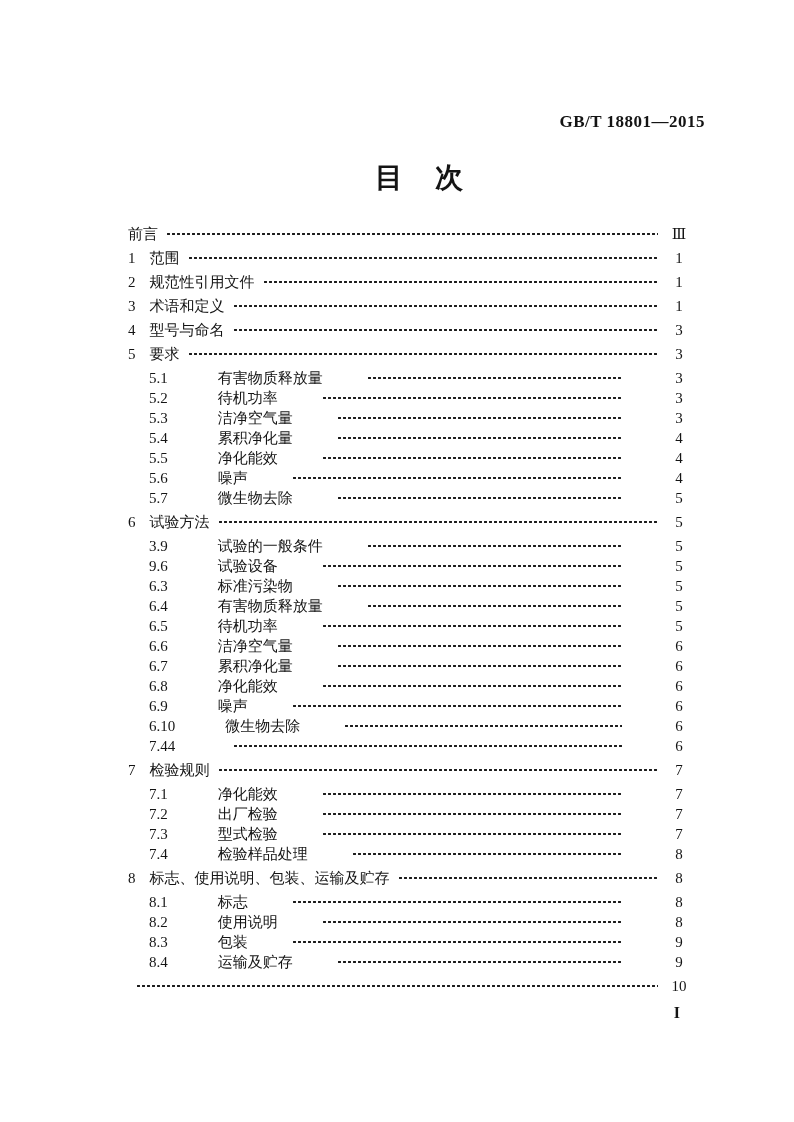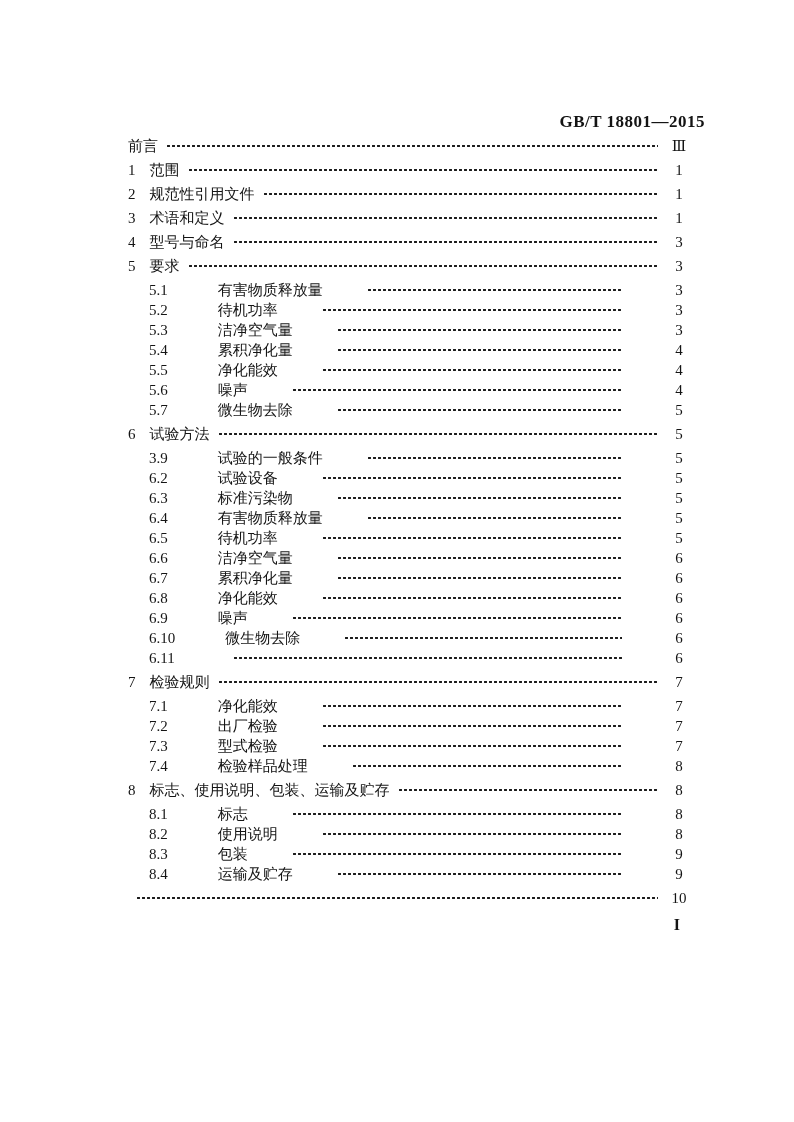--- a/index.html
+++ b/index.html
@@ -78,20 +78,21 @@
     line-height: 18px;
   }
 </style>
 </head>
 <body>
 
 <div class="page">
 
   <div class="std-code">GB/T 18801—2015</div>
 
+  <div class="doc-title">目　次</div>
 
   <div class="toc" id="toc-list">
       <div class="toc-row level-0">
 
     <span class="toc-label">前言</span>
     <span class="toc-dots" aria-hidden="true"></span>
     <span class="toc-page">Ⅲ</span>
   </div>
       <div class="toc-row level-0">
     <span class="toc-num">1</span>
@@ -171,21 +172,21 @@
     <span class="toc-dots" aria-hidden="true"></span>
     <span class="toc-page">5</span>
   </div>
       <div class="toc-row level-1">
     <span class="toc-num">3.9</span>
     <span class="toc-label">试验的一般条件</span>
     <span class="toc-dots" aria-hidden="true"></span>
     <span class="toc-page">5</span>
   </div>
       <div class="toc-row level-1">
-    <span class="toc-num">6.2</span>
+    <span class="toc-num">9.6</span>
     <span class="toc-label">试验设备</span>
     <span class="toc-dots" aria-hidden="true"></span>
     <span class="toc-page">5</span>
   </div>
       <div class="toc-row level-1">
     <span class="toc-num">6.3</span>
     <span class="toc-label">标准污染物</span>
     <span class="toc-dots" aria-hidden="true"></span>
     <span class="toc-page">5</span>
   </div>
@@ -225,21 +226,21 @@
     <span class="toc-dots" aria-hidden="true"></span>
     <span class="toc-page">6</span>
   </div>
       <div class="toc-row level-1">
     <span class="toc-num">6.10</span>
     <span class="toc-label">微生物去除</span>
     <span class="toc-dots" aria-hidden="true"></span>
     <span class="toc-page">6</span>
   </div>
       <div class="toc-row level-1">
-    <span class="toc-num">6.11</span>
+    <span class="toc-num">7.44</span>
     <span class="toc-dots" aria-hidden="true"></span>
     <span class="toc-page">6</span>
   </div>
       <div class="toc-row level-0">
     <span class="toc-num">7</span>
     <span class="toc-label">检验规则</span>
     <span class="toc-dots" aria-hidden="true"></span>
     <span class="toc-page">7</span>
   </div>
       <div class="toc-row level-1">

